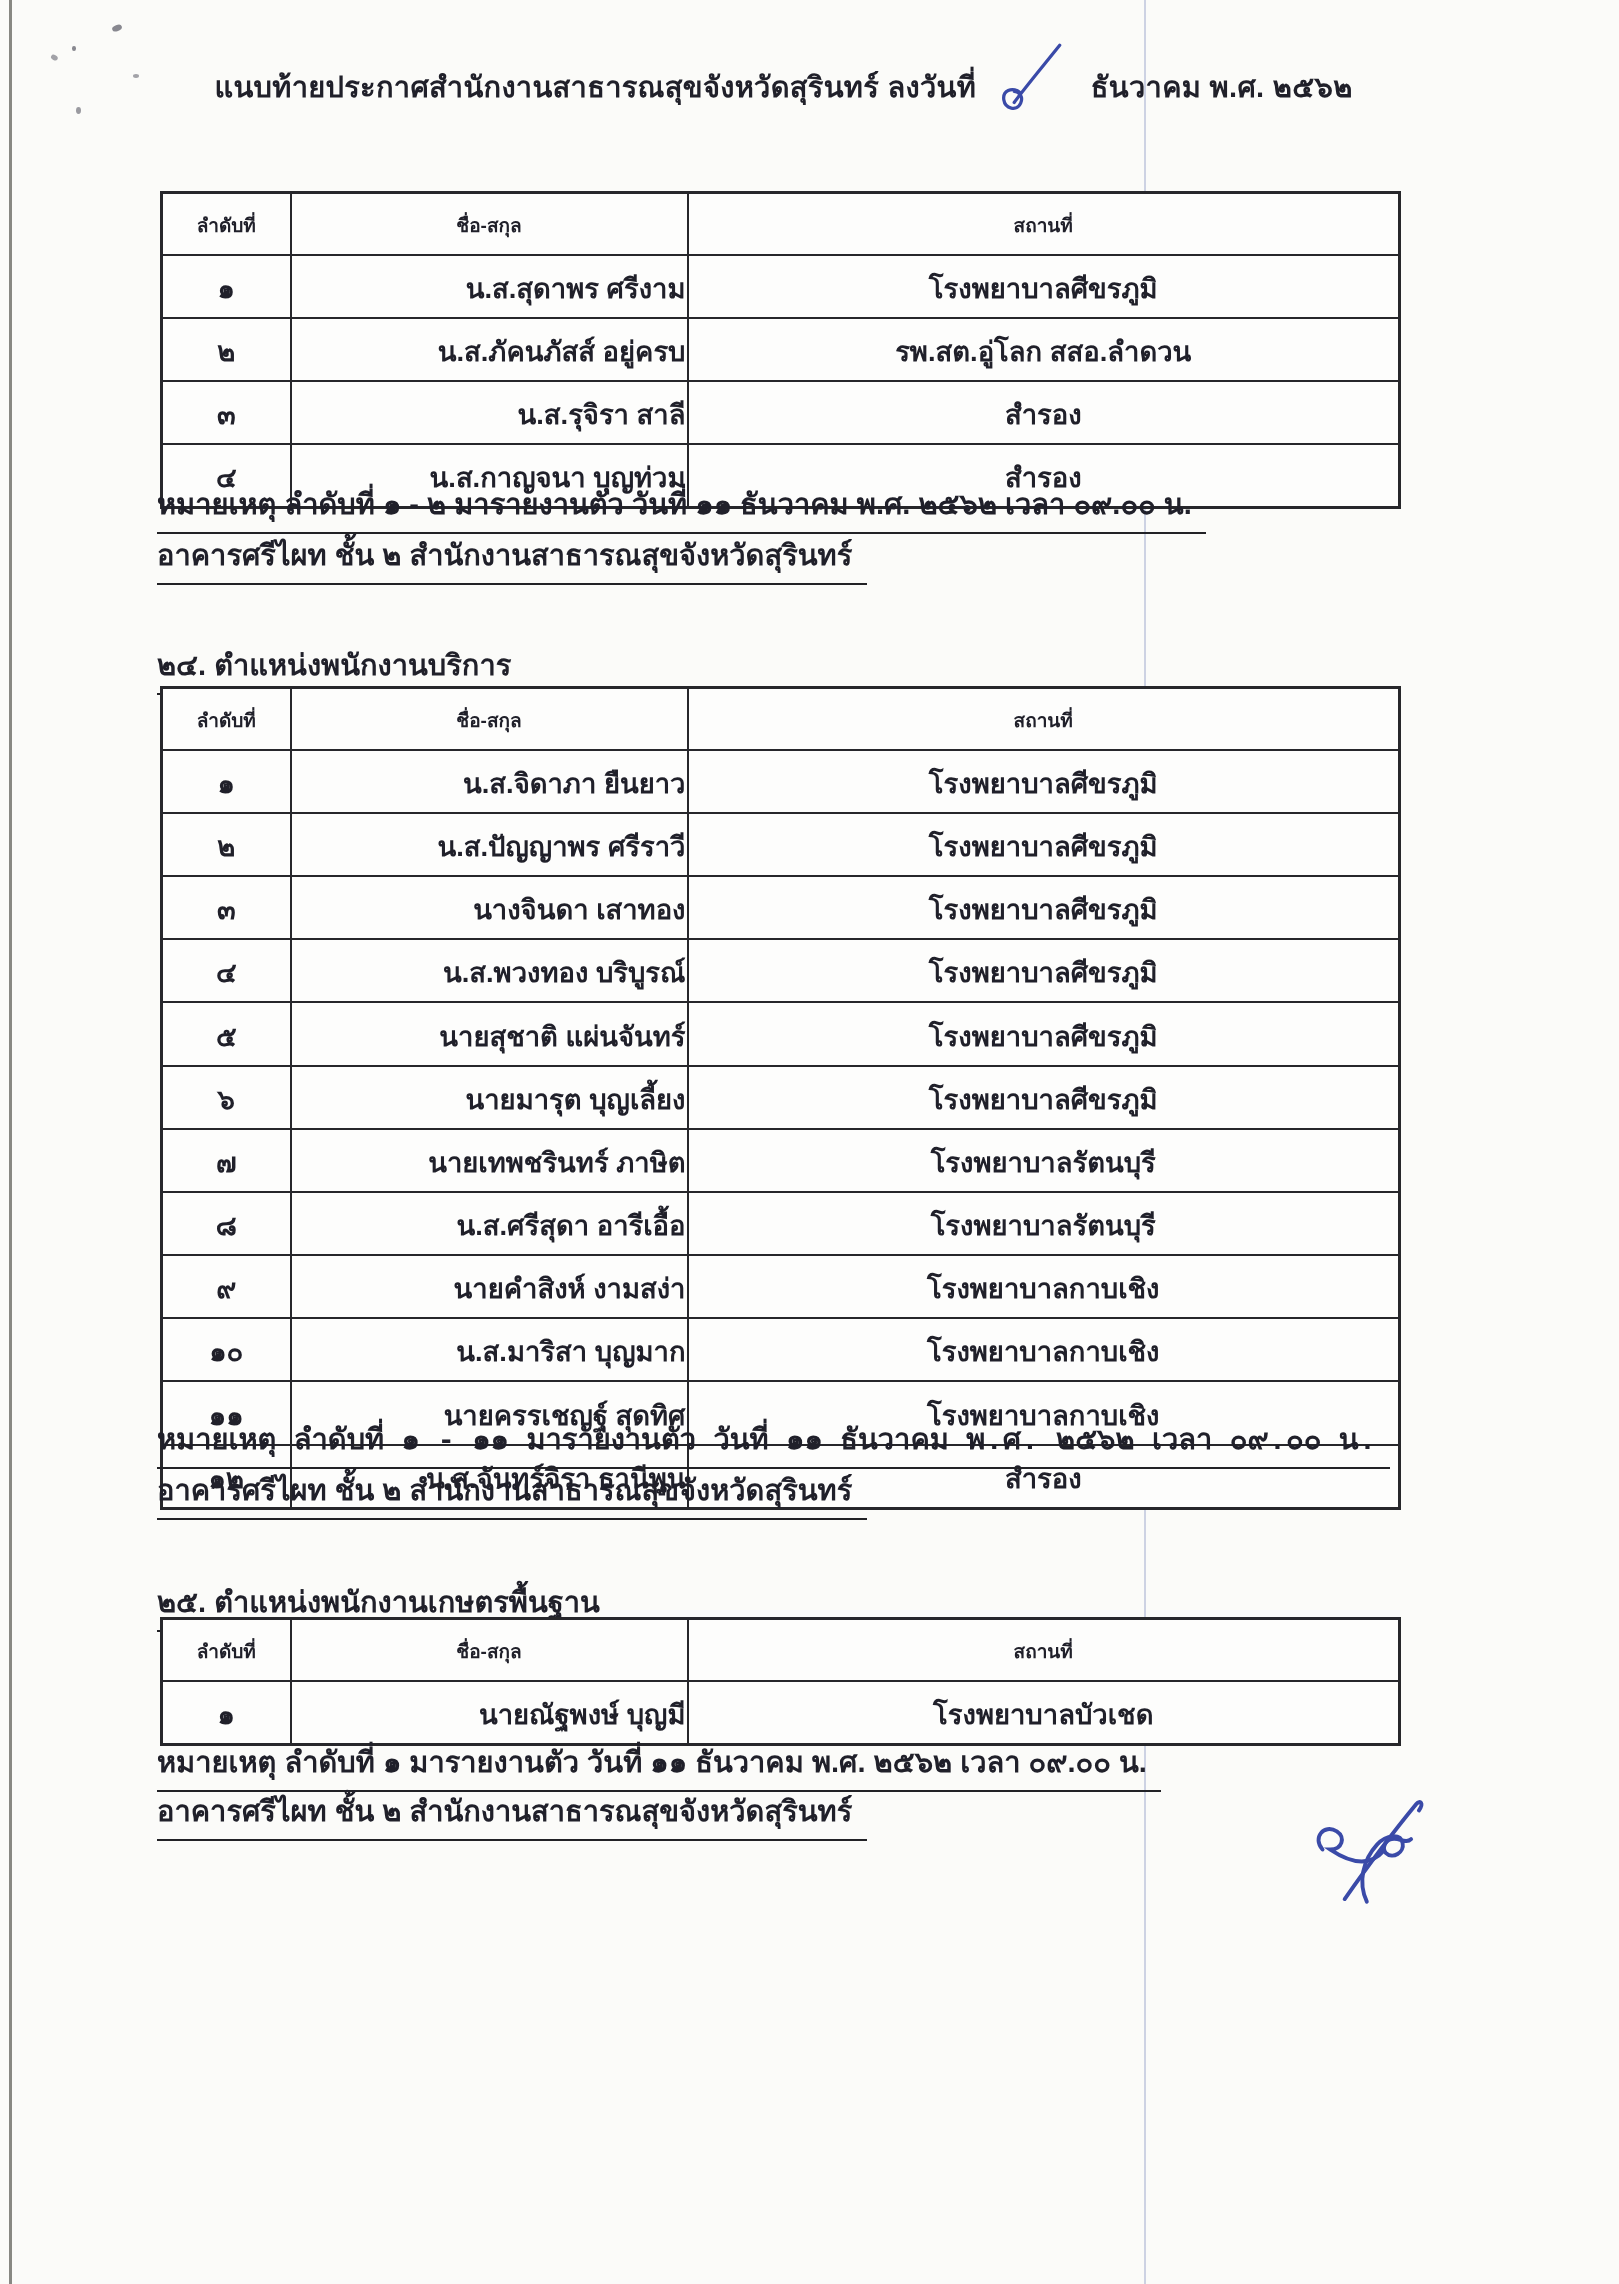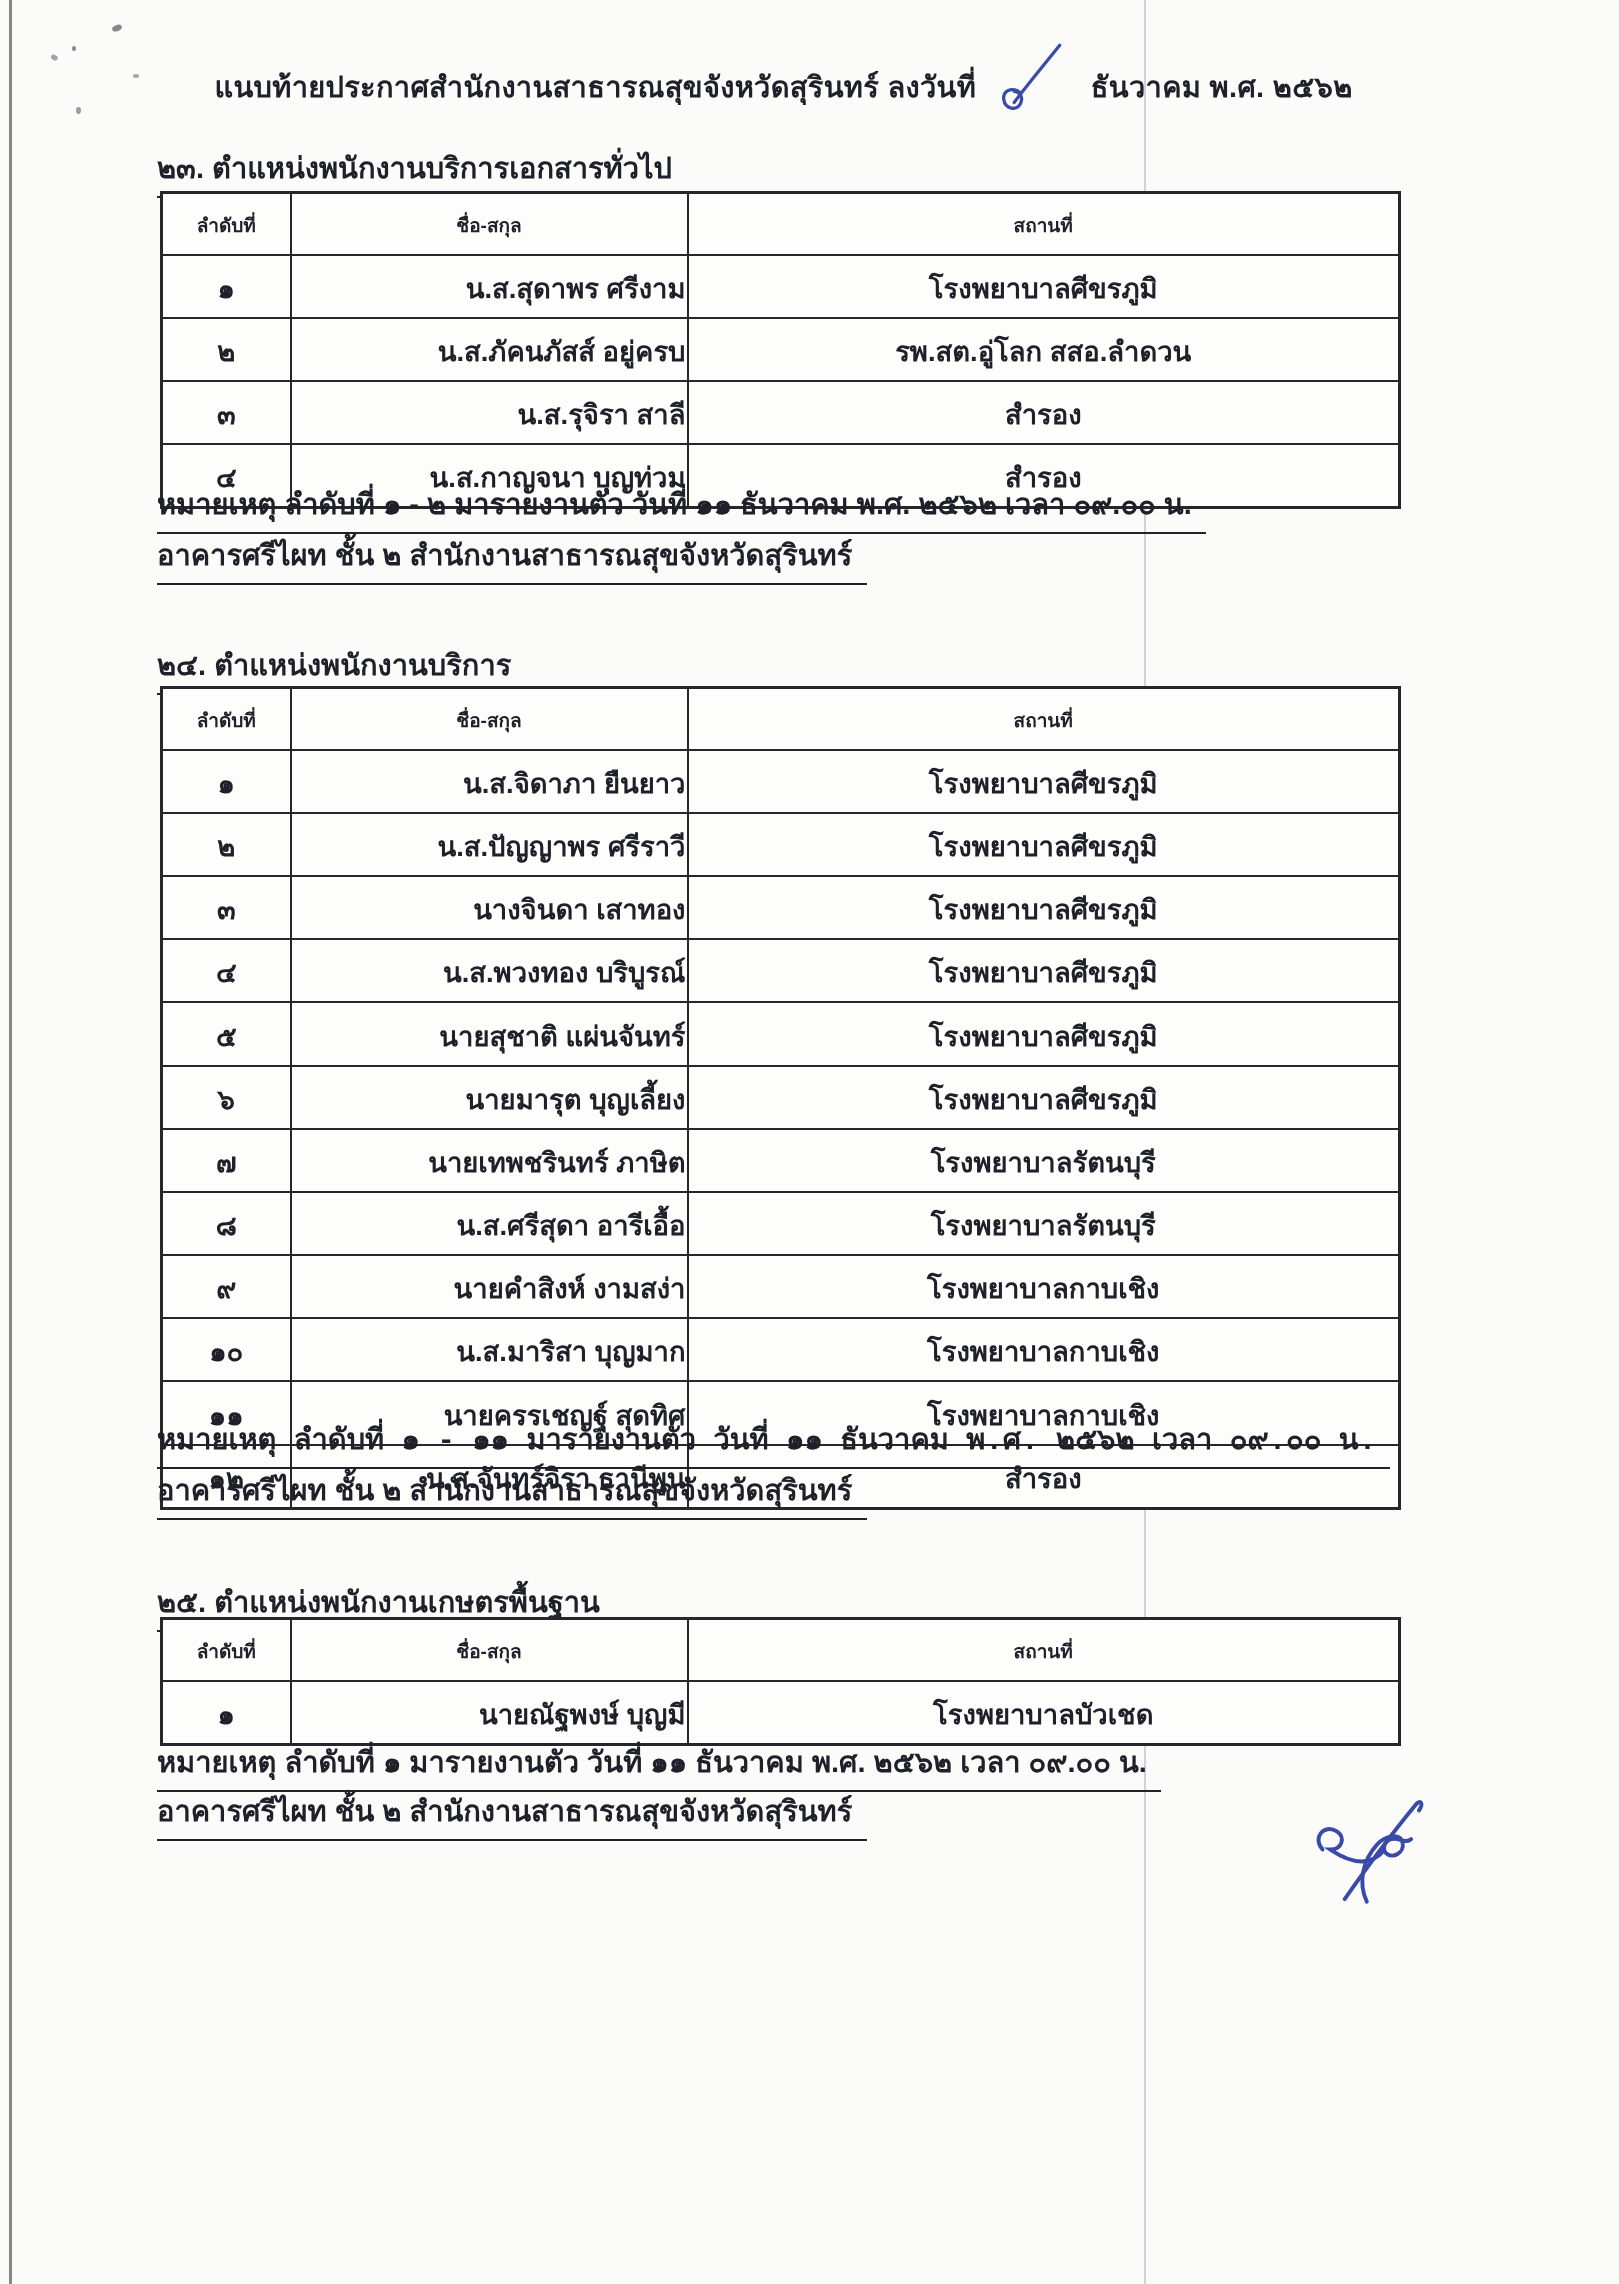--- a/index.html
+++ b/index.html
@@ -81,23 +81,20 @@
       <svg width="104" height="85" viewBox="0 0 160 130">
         <g fill="none" stroke="#3a4aa8" stroke-width="5" stroke-linecap="round">
           <path d="M56 92 C44 84 30 90 32 104 C34 118 52 122 58 109 C62 100 57 92 48 91"></path>
           <path d="M48 108 C64 86 94 50 118 20"></path>
         </g>
       </svg>
     </span>
     <span>ธันวาคม พ.ศ. ๒๕๖๒</span>
   </div>
 
-  <div class="sec-heading" style="top:145px;">
-    <span>๒๓. ตำแหน่งพนักงานบริการเอกสารทั่วไป</span>
-  </div>
   <table class="roster" style="top:191px;">
     <colgroup>
         <col style="width:129px">
         <col style="width:397px">
         <col>
       </colgroup>
     <thead>
       <tr>
         <th>ลำดับที่</th>
         <th>ชื่อ-สกุล</th>

